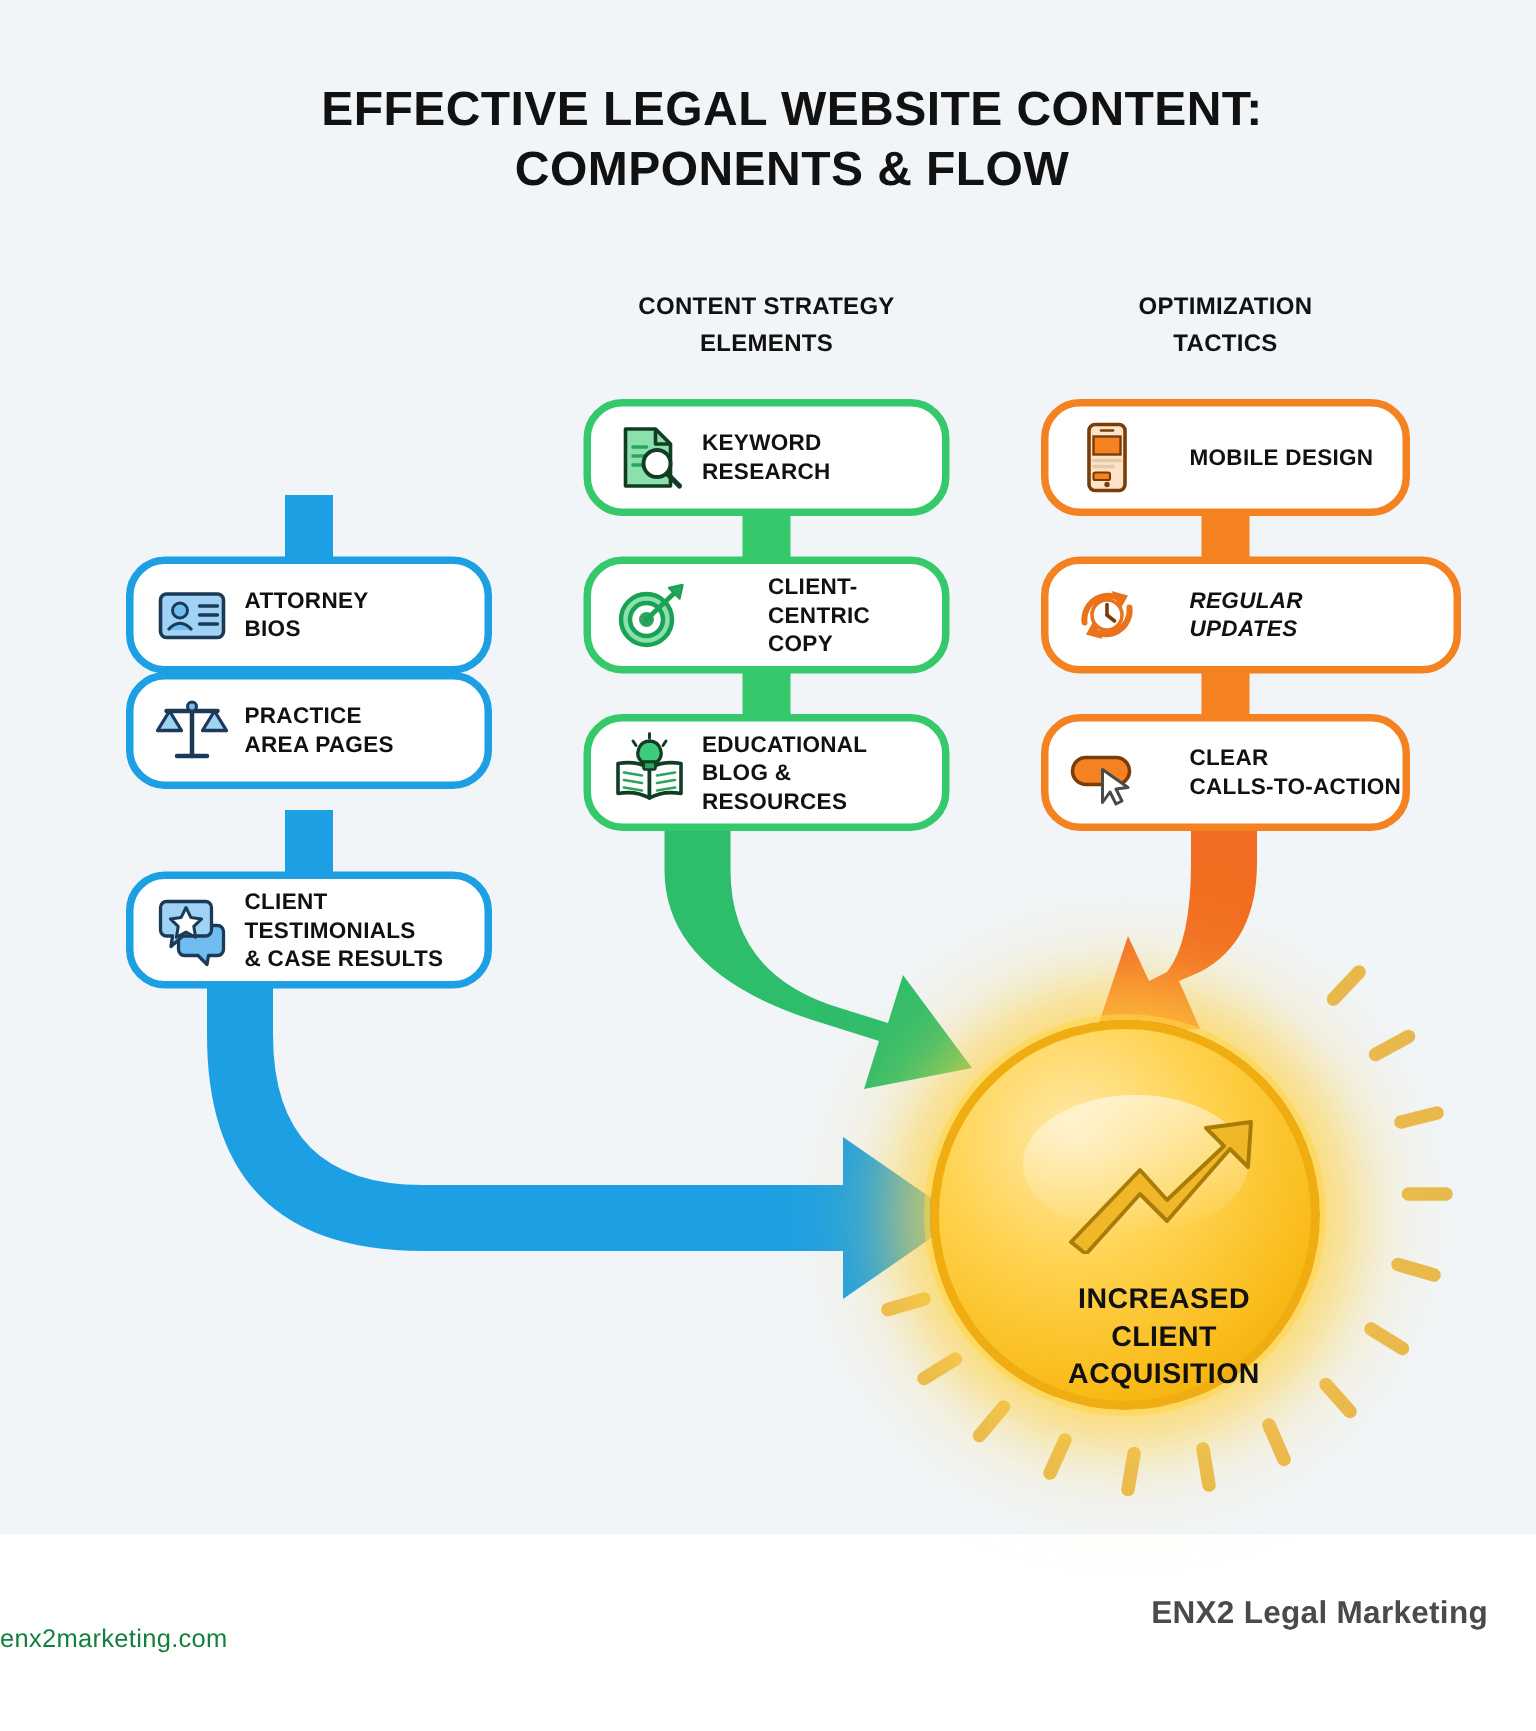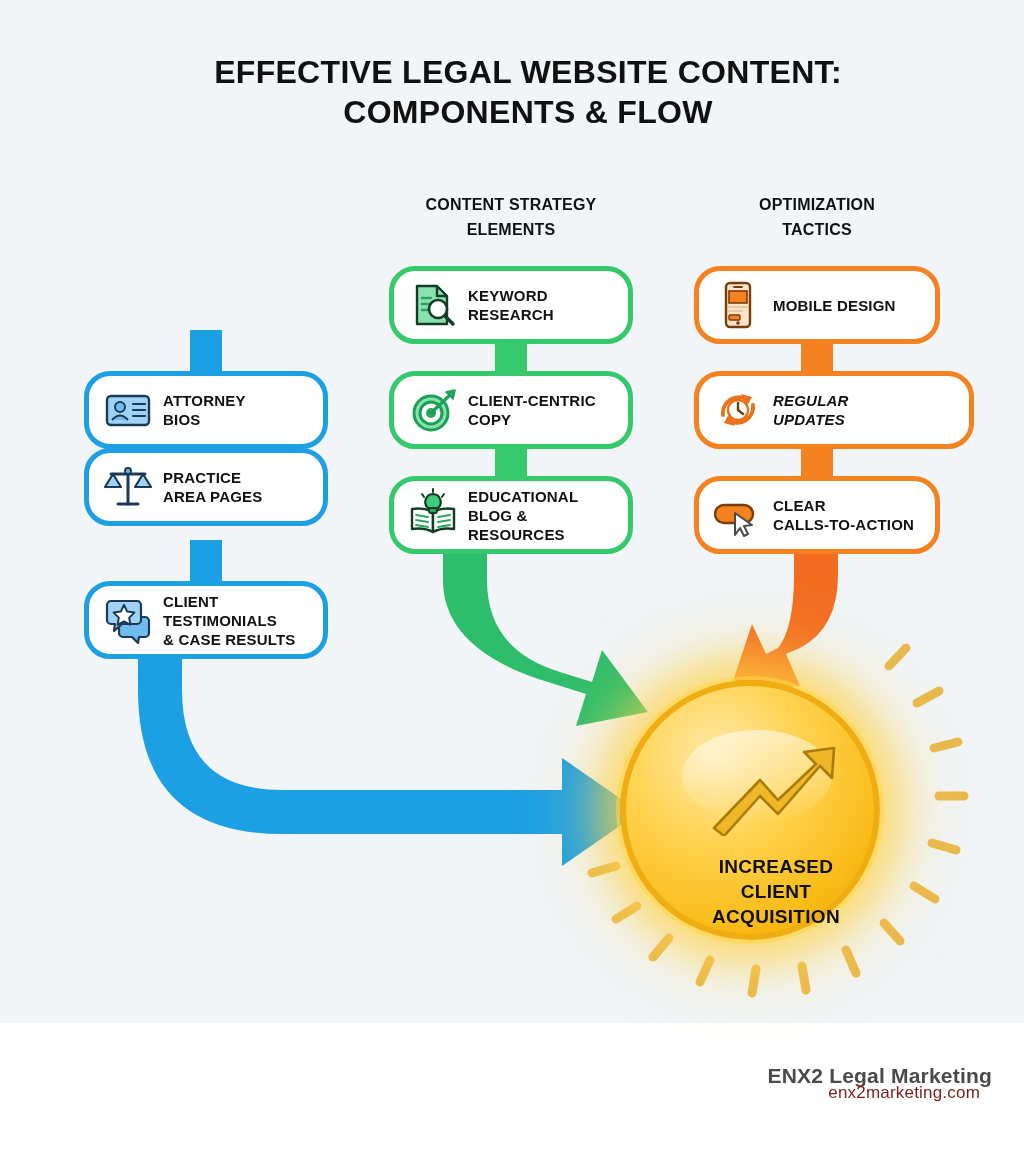--- a/index.html
+++ b/index.html
@@ -49,21 +49,21 @@
     z-index:4;
   }
   .card .ico{width:54px;height:54px;flex:0 0 54px;margin-right:8px;}
   .card .ico svg{width:54px;height:54px;display:block;}
   .card .lbl{
     font-size:15px;font-weight:bold;line-height:19px;
     color:#111111;letter-spacing:0.2px;
   }
   .blue{border-color:#1ca0e3;}
   .green{border-color:#35c96b;}
-  .orange{border-color:#f58220;}
+  .orange{border-color:#f58220;gap:20px;}
 
   
   .goal-wrap{position:absolute;left:600px;top:660px;width:300px;height:300px;z-index:5;}
   .goal-circle{
     position:absolute;left:20px;top:20px;width:260px;height:260px;border-radius:50%;
     background:
       radial-gradient(circle at 36% 28%, #ffe9a8 0%, #ffd24e 38%, #f9bb18 72%, #e9a200 100%);
     border:6px solid #f0ad12;
     box-sizing:border-box;
     box-shadow:0 0 0 4px rgba(255,214,70,0.55),
@@ -81,22 +81,22 @@
     font-size:19px;font-weight:bold;line-height:25px;color:#111111;letter-spacing:0.3px;
   }
   .goal-text span{display:block;}
 
   
   .footer-name{
     position:absolute;left:0;top:1064px;width:980px;text-align:right;
     font-size:21px;font-weight:bold;color:#4a4a4a;letter-spacing:0.2px;padding-left:12px;
   }
   .footer-url{
-    position:absolute;left:0;top:1083px;width:980px;text-align:right;
-    font-size:17px;color:#7f1d1d;letter-spacing:0.2px;
+    position:absolute;left:0;top:1083px;width:980px;text-align:left;
+    font-size:17px;color:#15803d;letter-spacing:0.2px;
   }
 </style>
 </head>
 <body>
 
 <div id="stage">
 
   <div class="bg-panel"></div>
   <div class="footer-band"></div>
 
@@ -220,21 +220,21 @@
         <circle cx="32" cy="31" r="9" fill="#ffffff" stroke="#123d25" stroke-width="2.6"></circle>
         <line x1="39" y1="38" x2="47" y2="46" stroke="#123d25" stroke-width="3.4" stroke-linecap="round"></line>
       </svg>
     </span>
     <span class="lbl">
       <span>KEYWORD</span><br>
       <span>RESEARCH</span>
     </span>
   </div>
 
-  <div class="card green" style="left:389px;top:371px;width:244px;height:78px;">
+  <div class="card green" style="left:389px;top:371px;width:244px;height:78px;gap:44px;">
     <span class="ico">
       <svg viewBox="0 0 54 54">
         <circle cx="25" cy="30" r="17" fill="#8ce0ad" stroke="#19a156" stroke-width="3"></circle>
         <circle cx="25" cy="30" r="11" fill="#ffffff" stroke="#19a156" stroke-width="3"></circle>
         <circle cx="25" cy="30" r="5" fill="#2aa45f"></circle>
         <line x1="25" y1="30" x2="44" y2="12" stroke="#19a156" stroke-width="3.2" stroke-linecap="round"></line>
         <path d="M40 9 l9 -2 l-2 9 z" fill="#2aa45f" stroke="#19a156" stroke-width="1.6" stroke-linejoin="round"></path>
       </svg>
     </span>
     <span class="lbl">

